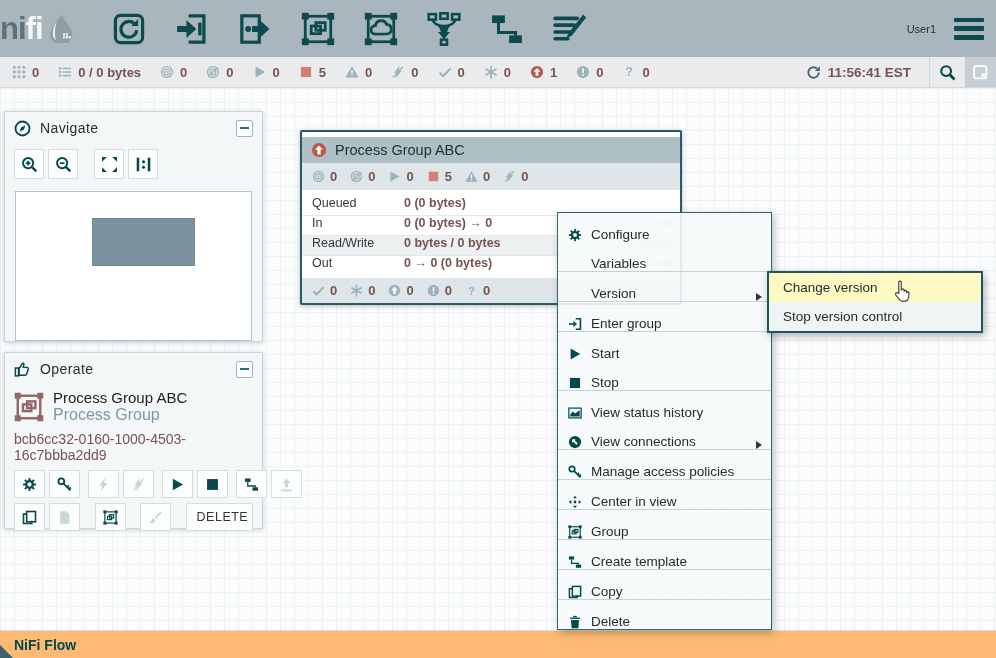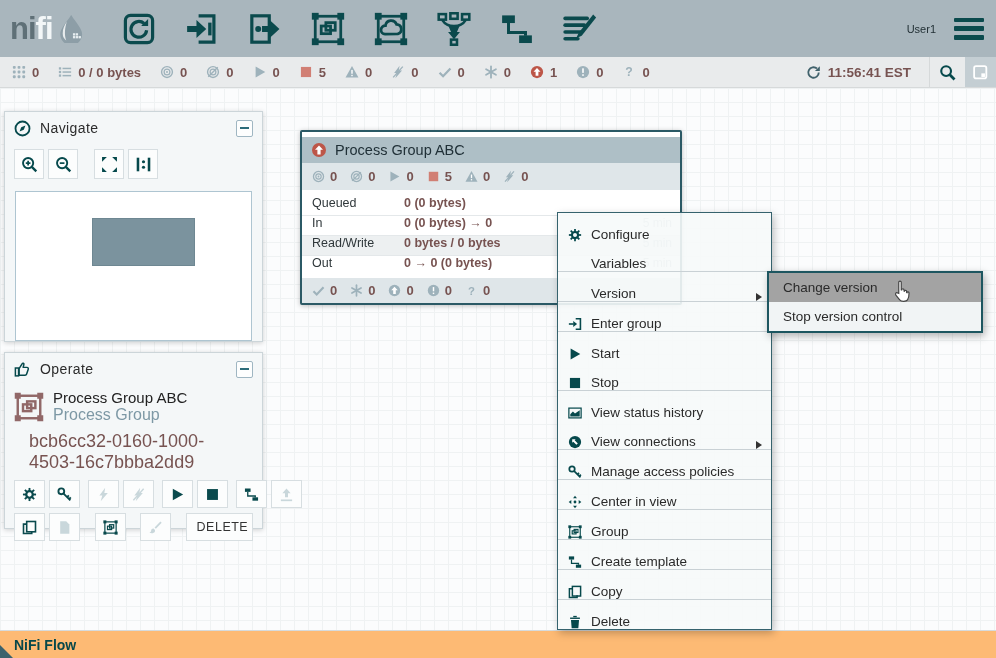--- a/index.html
+++ b/index.html
@@ -5,21 +5,21 @@
   html,body{margin:0;padding:0}
   body{width:996px;height:658px;position:relative;overflow:hidden;
        font-family:"Liberation Sans",sans-serif;background:#fff;
        -webkit-font-smoothing:antialiased}.muted{color:#9eb2bb}.salmon{color:#d17f74}.red{color:#bd5648}
   svg.ic{display:block}
   b{font-weight:700}
 
   
   .app-header{position:absolute;left:0;top:0;width:996px;height:57px;background:#a9b6bd;
     display:flex;align-items:center;z-index:5}
-  .logo{display:flex;align-items:center;margin-left:10px;font-size:31px;font-weight:700;letter-spacing:-1px}
+  .logo{display:flex;align-items:center;font-size:31px;font-weight:700;letter-spacing:-1px}
   .logo .ni{color:#5f7077}.logo .fi{color:#f3f7f8}
   .logo svg{margin-left:3px}
   .tb-comps{display:flex;align-items:center;gap:27px;margin-left:36px}
   .tbc{width:36px;height:36px;background:none;border:none;padding:0;cursor:grab;color:#0b4a4d}
   .tbc svg{width:34px;height:34px}
   .hdr-right{margin-left:auto;display:flex;align-items:center;gap:18px;margin-right:12px}
   .username{font-size:11px;color:#233136}
   .hamburger{width:30px;height:22px;display:flex;flex-direction:column;justify-content:space-between;
     background:none;border:none;padding:0;cursor:pointer}
   .hamburger i{display:block;height:4.5px;border-radius:1px;background:#0b4a4d}
@@ -68,21 +68,21 @@
     border:1px solid #aec5d1;cursor:pointer}
   .mini-rect{position:absolute;left:76px;top:26px;width:101px;height:46px;background:#7b939e;
     border:1px solid #6e8792}
 
   .operate{left:4px;top:352px;height:177px}
   .op-sel{display:flex;align-items:center;gap:9px;padding:4px 9px 0}
   .op-sel-icon{width:30px;height:30px;color:#916868}
   .op-sel-icon svg{width:30px;height:30px}
   .op-name{font-size:15px;color:#222;line-height:17px}
   .op-type{font-size:16px;color:#7d98a5}
-  .op-id{padding:7px 24px 0;font-size:18px;color:#775351}
+  .op-id{padding:7px 9px 0;font-size:14px;color:#775351}
   .op-rows{padding:7px 9px 0;display:flex;flex-direction:column;gap:5px}
   .op-row{display:flex;gap:4px}
   .op-btn{height:28px;min-width:31px;background:#fcfdfd;border:1px solid #d7dee1;display:flex;
     align-items:center;justify-content:center;gap:6px;cursor:pointer;padding:0 6px;color:#0a4a4d}
   .op-btn svg{width:15px;height:15px}
   .op-btn.dis{color:#c9d7db;cursor:default}
   .op-btn .lbl{font-size:12.5px;color:#333;letter-spacing:.5px}
   .op-gap{width:9px}
 
   
@@ -115,21 +115,21 @@
   .cm-ic{width:15px;height:15px;display:flex;align-items:center;justify-content:center}
   .cm-ic svg{width:14px;height:14px;color:#06494c}
   .cm-label{font-size:13.5px;color:#2a2a2a}
   .cm-caret{margin-left:auto;width:0;height:0;border-left:6px solid #333;
     border-top:4.5px solid transparent;border-bottom:4.5px solid transparent}
 
   
   .sm{position:absolute;left:767px;top:271px;width:216px;background:#f1f4f5;border:2px solid #1d5660;
     box-shadow:2px 3px 8px rgba(0,0,0,.3);z-index:9;box-sizing:border-box}
   .sm-item{height:29px;display:flex;align-items:center;padding:0 14px;font-size:13.5px;color:#2a2a2a;cursor:pointer}
-  .sm-item.hl{background:#a3a3a3}
+  .sm-item.hl{background:#fef9c3}
 
   .cursor{position:absolute;left:891px;top:279px;width:22px;height:26px;z-index:10;pointer-events:none}
 
   
   .footer{position:absolute;left:0;bottom:0;width:996px;height:28px;background:#fdba74;
     border-top:1px solid #d7dbdc;display:flex;align-items:center;z-index:6;box-sizing:border-box}
   .crumb{margin-left:14px;font-size:14px;font-weight:700;color:#07484a;cursor:pointer}
   .corner{position:absolute;left:0;bottom:0;width:0;height:0;
     border-bottom:13px solid #3b626c;border-right:13px solid transparent}
 </style>

